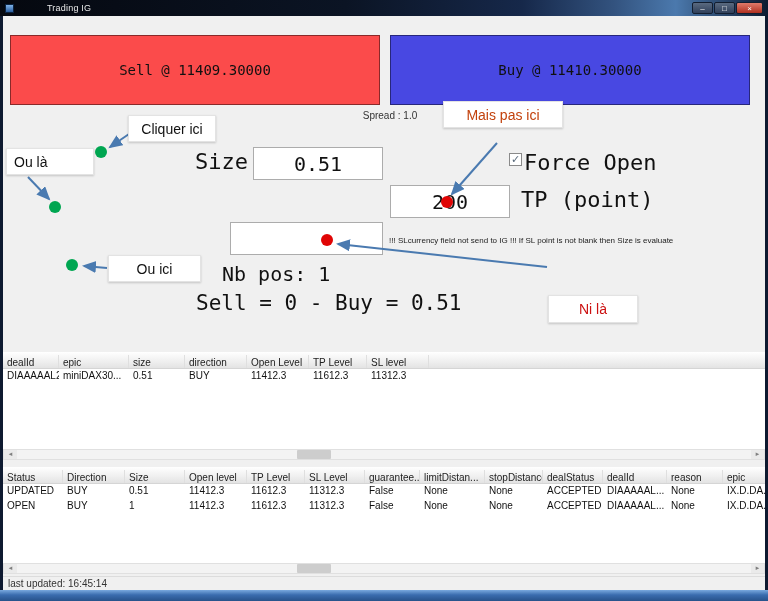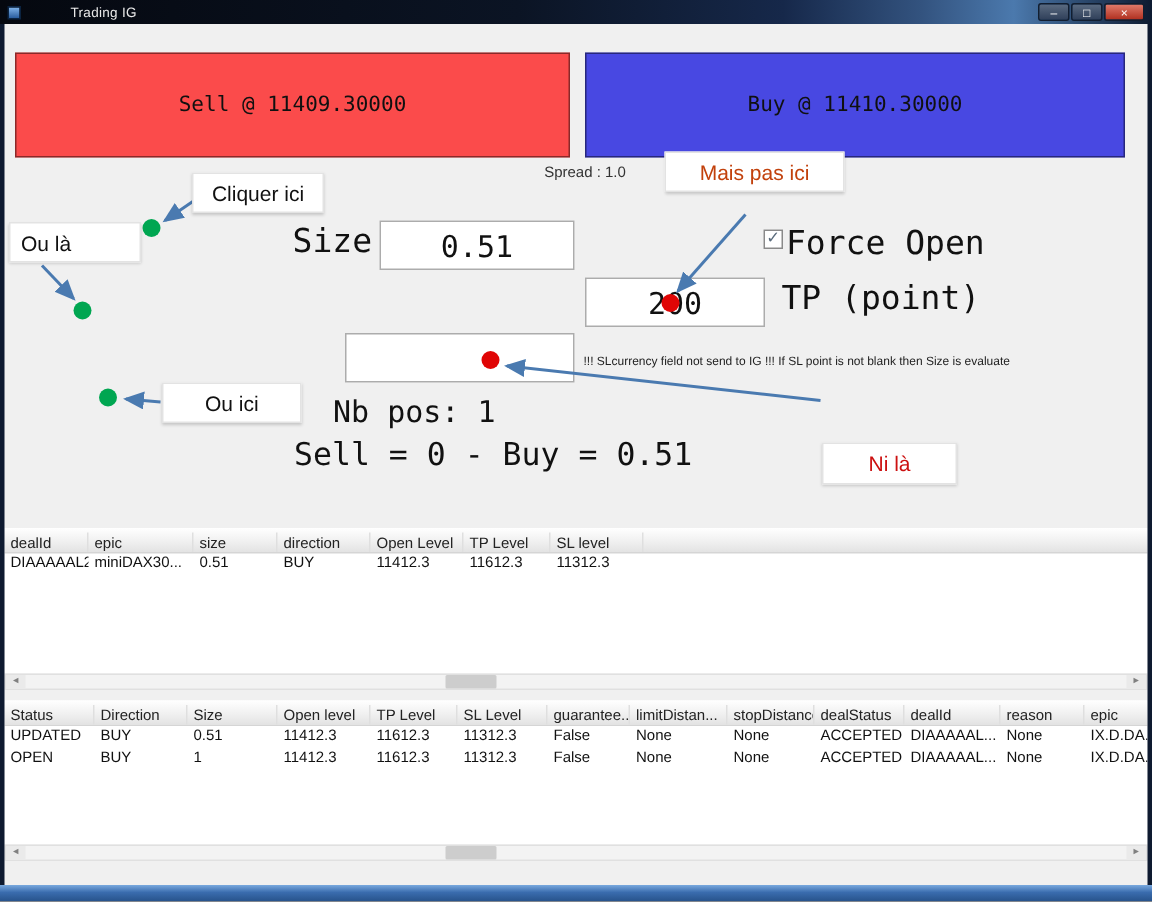--- a/index.html
+++ b/index.html
@@ -233,14 +233,17 @@
     </div>
   </div>
   <div class="hscroll" id="hscroll2">
     <div class="sb-arrow">◄</div>
     <div class="sb-track">
       <div class="sb-thumb"></div>
     </div>
     <div class="sb-arrow">►</div>
   </div>
 
+  <div class="statusbar">
+    <span>last updated: 16:45:14</span>
+  </div>
 
 </div>
 
 </body></html>

